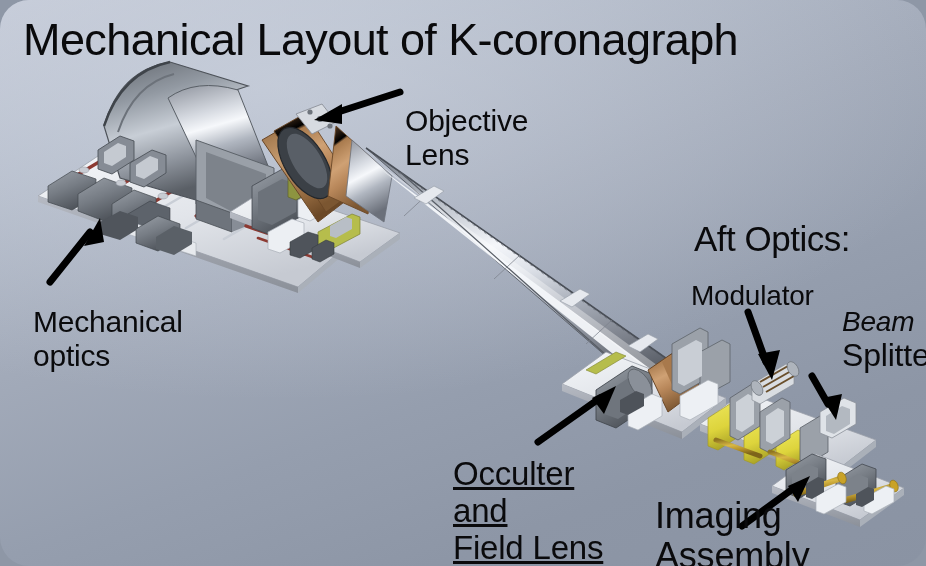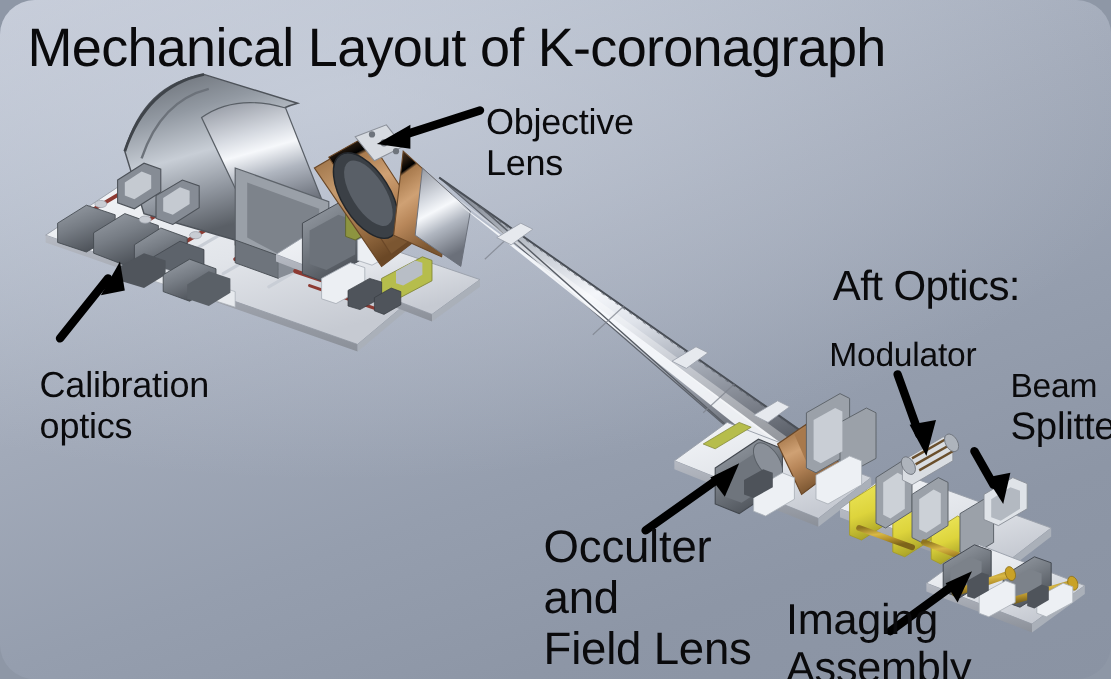--- a/index.html
+++ b/index.html
@@ -28,27 +28,27 @@
     color: #0a0a0c;
     line-height: 1.12;
     white-space: pre;
     letter-spacing: -0.2px;
   }
   #title {
     left: 23px; top: 15px;
     font-size: 45px;
     letter-spacing: -0.6px;
   }
-  #lbl-objective { left: 405px; top: 86px; font-size: 30px; }
+  #lbl-objective { left: 405px; top: 104px; font-size: 30px; }
   #lbl-calibration { left: 33px; top: 305px; font-size: 30px; }
   #lbl-aft { left: 694px; top: 219px; font-size: 35px; letter-spacing: -0.5px;}
   #lbl-modulator { left: 691px; top: 280px; font-size: 28px; }
-  #lbl-beam { left: 842px; top: 306px; font-size: 28px; }
+  #lbl-beam { left: 842px; top: 306px; font-size: 28px; font-style: italic; }
   #lbl-splitter { left: 842px; top: 338px; font-size: 32px; }
-  #lbl-occulter { left: 453px; top: 435px; font-size: 38px; }
+  #lbl-occulter { left: 453px; top: 456px; font-size: 33px; text-decoration: underline; }
   #lbl-imaging { left: 655px; top: 496px; font-size: 36px; }
 </style>
 </head>
 <body>
 
 <div id="stage">
 
   <div id="bg-vignette"></div>
 
   <svg id="cad" width="926" height="566" viewBox="0 0 926 566">
@@ -412,21 +412,21 @@
         <line x1="742" y1="526" x2="794" y2="488" stroke="#000" stroke-width="7" stroke-linecap="round"></line>
         <polygon points="810,476 788,486 798,502" fill="#000"></polygon>
       </g>
     </g>
   </svg>
 
   <div class="lbl" id="title">Mechanical Layout of K-coronagraph</div>
 
   <div class="lbl" id="lbl-objective">Objective
 Lens</div>
-  <div class="lbl" id="lbl-calibration">Calibration
+  <div class="lbl" id="lbl-calibration">Mechanical
 optics</div>
   <div class="lbl" id="lbl-aft">Aft Optics:</div>
   <div class="lbl" id="lbl-modulator">Modulator</div>
   <div class="lbl" id="lbl-beam">Beam</div>
   <div class="lbl" id="lbl-splitter">Splitte</div>
   <div class="lbl" id="lbl-occulter">Occulter
 and
 Field Lens</div>
   <div class="lbl" id="lbl-imaging">Imaging
 Assembly</div>

